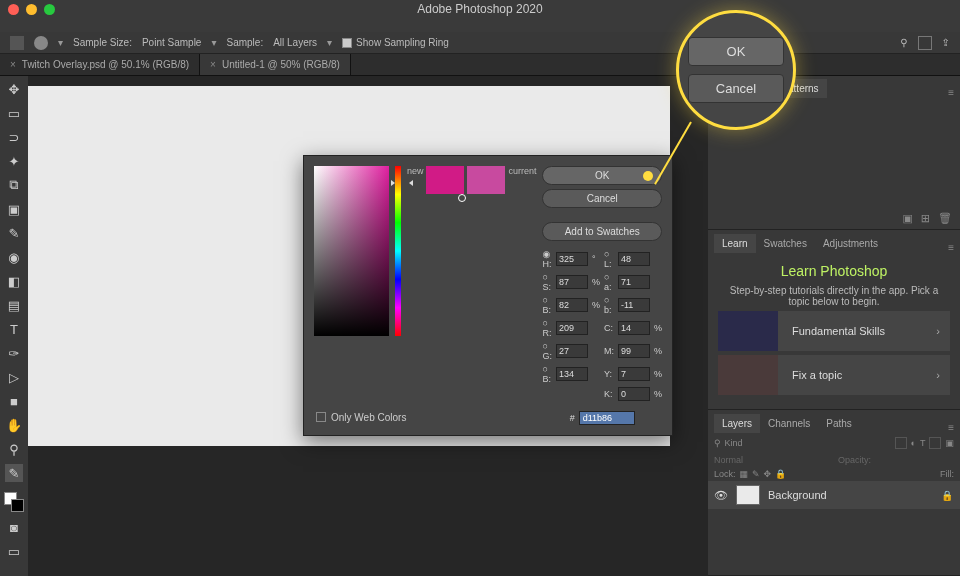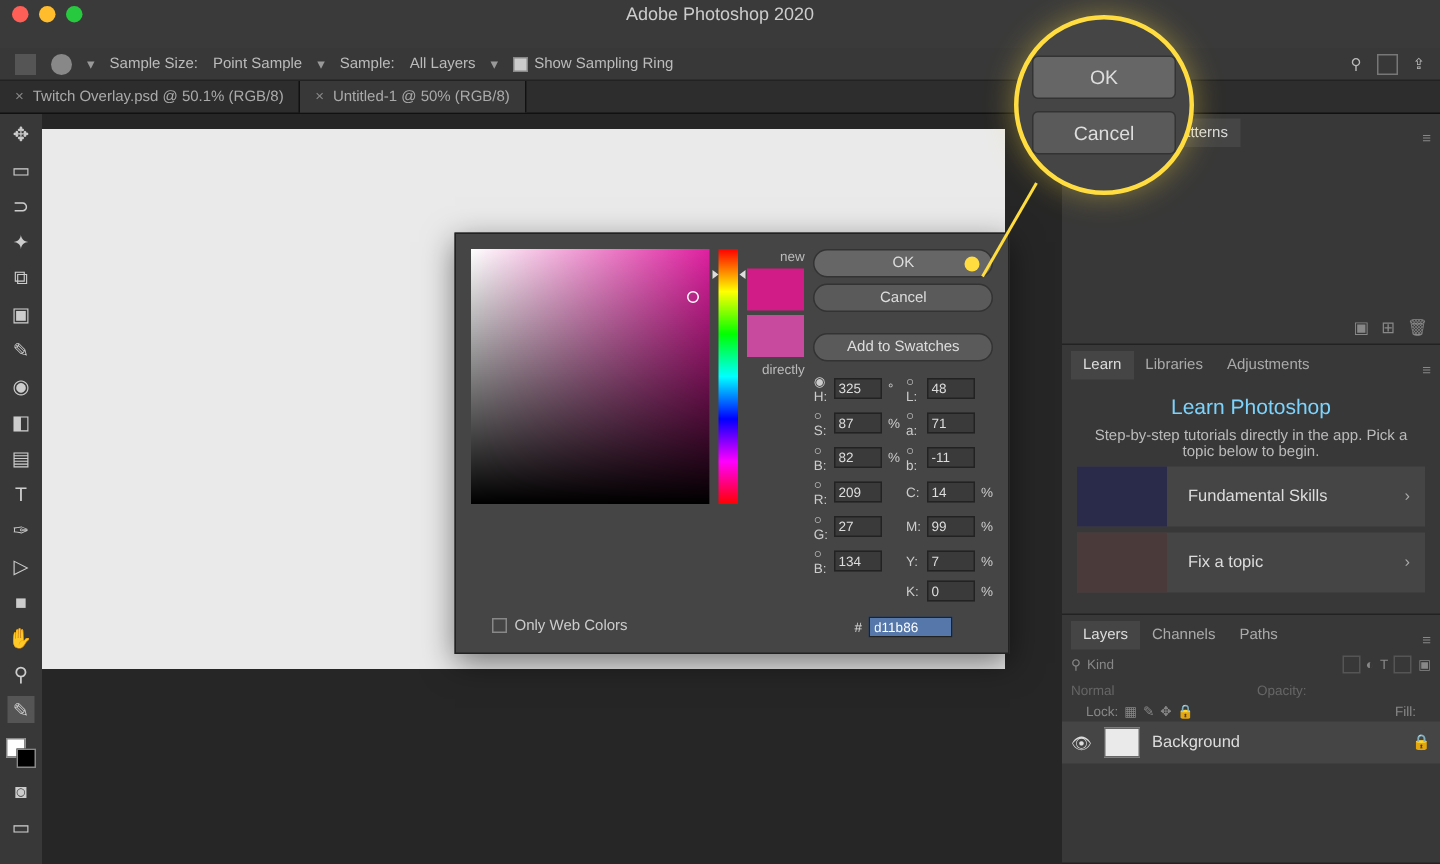--- a/index.html
+++ b/index.html
@@ -43,50 +43,50 @@
 .lesson{display:flex;align-items:center;background:#454545;margin:4px 0;height:40px;cursor:pointer}
 .lesson .thumb{width:60px;height:40px;background:#2a2a4a}
 .lesson .thumb.b{background:#4a3a3a}
 .lesson .lbl{flex:1;text-align:left;padding-left:14px;font-size:11px}
 .lesson .arr{padding:0 10px;color:#aaa}
 .layers-ctrl{display:flex;align-items:center;gap:4px;padding:4px 6px;font-size:9px;color:#888}
 .layers-ctrl .kind{flex:1;display:flex;align-items:center;gap:4px}
 .layers-ctrl .pic{width:12px;height:12px;border:1px solid #555}
 .blend-row{display:flex;padding:2px 6px;font-size:9px;color:#666;gap:8px}
 .blend-row span{flex:1}
-.lock-row{display:flex;padding:2px 16px;font-size:9px;color:#888;gap:4px;align-items:center}
+.lock-row{display:flex;padding:2px 6px;font-size:9px;color:#888;gap:4px;align-items:center}
 .layer-row{display:flex;align-items:center;gap:8px;padding:4px 6px;background:#454545}
 .layer-row .eye{font-size:11px}
 .layer-row .thumb{width:24px;height:20px;background:#eaeaea;border:1px solid #666}
 .layer-row .lk{margin-left:auto;font-size:10px;color:#aaa}
 
 .dialog{position:absolute;top:155px;left:303px;width:370px;background:#454545;border:1px solid #222;box-shadow:0 6px 20px rgba(0,0,0,0.5)}
 .dlg-title{text-align:center;padding:6px;font-size:11px;color:#ddd;background:#4a4a4a}
 .dlg-body{display:flex;padding:10px;gap:6px}
 .sat{width:170px;height:170px;position:relative;background:linear-gradient(to top,#000,transparent),linear-gradient(to right,#fff,#e020a0)}
 .sat .pick{position:absolute;width:8px;height:8px;border:1px solid #fff;border-radius:50%;top:28px;left:144px}
 .hue{width:14px;height:170px;background:linear-gradient(to bottom,#f00,#ff0,#0f0,#0ff,#00f,#f0f,#f00);position:relative}
 .hue .arrow{position:absolute;top:14px;left:-4px;width:22px;height:4px;display:flex;justify-content:space-between}
 .hue .arrow::before,.hue .arrow::after{content:"";width:0;height:0;border-top:3px solid transparent;border-bottom:3px solid transparent}
 .hue .arrow::before{border-left:4px solid #ddd}
 .hue .arrow::after{border-right:4px solid #ddd}
-.swatches{display:flex;flex-direction:column;align-items:flex-end;gap:3px;font-size:9px;color:#bbb}
+.swatches{display:flex;flex-direction:row;align-items:flex-start;gap:3px;font-size:9px;color:#bbb}
 .sw-new,.sw-cur{width:38px;height:28px}
 .sw-new{background:#d11b86}
 .sw-cur{background:#c84a9f}
 .dlg-right{display:flex;flex-direction:column;gap:4px;flex:1}
 .btn{background:#5a5a5a;border:1px solid #333;border-radius:12px;padding:3px 0;text-align:center;font-size:10px;color:#ddd;cursor:pointer}
 .btn.ok{background:#666;position:relative}
 .dot{position:absolute;right:8px;top:4px;width:10px;height:10px;background:#ffdd40;border-radius:50%}
 .fields{display:grid;grid-template-columns:auto 32px auto auto 32px auto;gap:3px 4px;font-size:9px;color:#ccc;align-items:center;margin-top:4px}
 .fields input{width:32px;background:#3a3a3a;border:1px solid #222;color:#ddd;font-size:9px;padding:1px 2px;text-align:left}
 .fields .rad{display:flex;gap:2px;align-items:center}
 .hex-row{display:flex;gap:4px;align-items:center;font-size:9px;margin-top:6px;justify-content:center}
 .hex-row input{width:56px;background:#5577aa;border:1px solid #222;color:#fff;font-size:9px;padding:1px 3px}
-.owc{display:flex;align-items:flex-start;gap:5px;font-size:10px;color:#ccc;position:absolute;bottom:12px;left:24px}
+.owc{display:flex;align-items:flex-start;gap:5px;font-size:10px;color:#ccc;position:absolute;bottom:12px;left:12px}
 
 .callout{position:absolute;top:10px;left:676px;width:120px;height:120px;border-radius:50%;border:3px solid #ffdd40;background:#454545;box-shadow:0 0 20px rgba(255,221,64,0.4);display:flex;flex-direction:column;align-items:center;justify-content:center;gap:8px;z-index:50}
 .callout .cbtn{width:96px;padding:6px 0;text-align:center;background:#5a5a5a;border:1px solid #333;border-radius:4px;font-size:13px;color:#ddd}
 .callout .cbtn.ok{background:#666}
 .callout-line{position:absolute;top:122px;left:690px;width:2px;height:72px;background:#ffdd40;transform:rotate(30deg);transform-origin:top;z-index:49}
 .ckbox{width:10px;height:10px;border:1px solid #888;display:inline-block}
 .menu-ic{margin-left:auto;color:#888}
 </style>
 </head>
 <body>
@@ -178,26 +178,26 @@
       <div class="panel-icons">
         <span>▣</span>
         <span>⊞</span>
         <span>🗑</span>
       </div>
     </div>
 
     <div class="panel">
       <div class="panel-tabs">
         <div class="ptab active">Learn</div>
-        <div class="ptab">Libraries</div>
+        <div class="ptab">Swatches</div>
         <div class="ptab">Adjustments</div>
         <span class="menu-ic">≡</span>
       </div>
       <div class="learn-body">
-        <div style="font-size:14px;margin-bottom:6px;color:#7dd3fc">Learn Photoshop</div>
+        <div style="font-size:14px;margin-bottom:6px;color:#bef264">Learn Photoshop</div>
         <div style="font-size:10px;color:#bbb;padding:0 8px">Step-by-step tutorials directly in the app. Pick a topic below to begin.</div>
         <div class="lesson">
             <div class="thumb"></div>
             <div class="lbl">Fundamental Skills</div>
             <div class="arr">›</div>
           </div>
         <div class="lesson">
             <div class="thumb b"></div>
             <div class="lbl">Fix a topic</div>
             <div class="arr">›</div>
@@ -247,21 +247,21 @@
     <div class="sat">
         <div class="pick"></div>
       </div>
     <div class="hue">
         <div class="arrow"></div>
       </div>
     <div class="swatches">
       <span>new</span>
       <div class="sw-new"></div>
       <div class="sw-cur"></div>
-      <span>directly</span>
+      <span>current</span>
     </div>
     <div class="dlg-right">
       <div class="btn ok"><span>OK</span><span class="dot"></span></div>
       <div class="btn">Cancel</div>
       <div style="height:6px"></div>
       <div class="btn">Add to Swatches</div>
       <div class="fields">
         <span class="rad">◉ H:</span>
           <input value="325" style="">
           <span>°</span>

